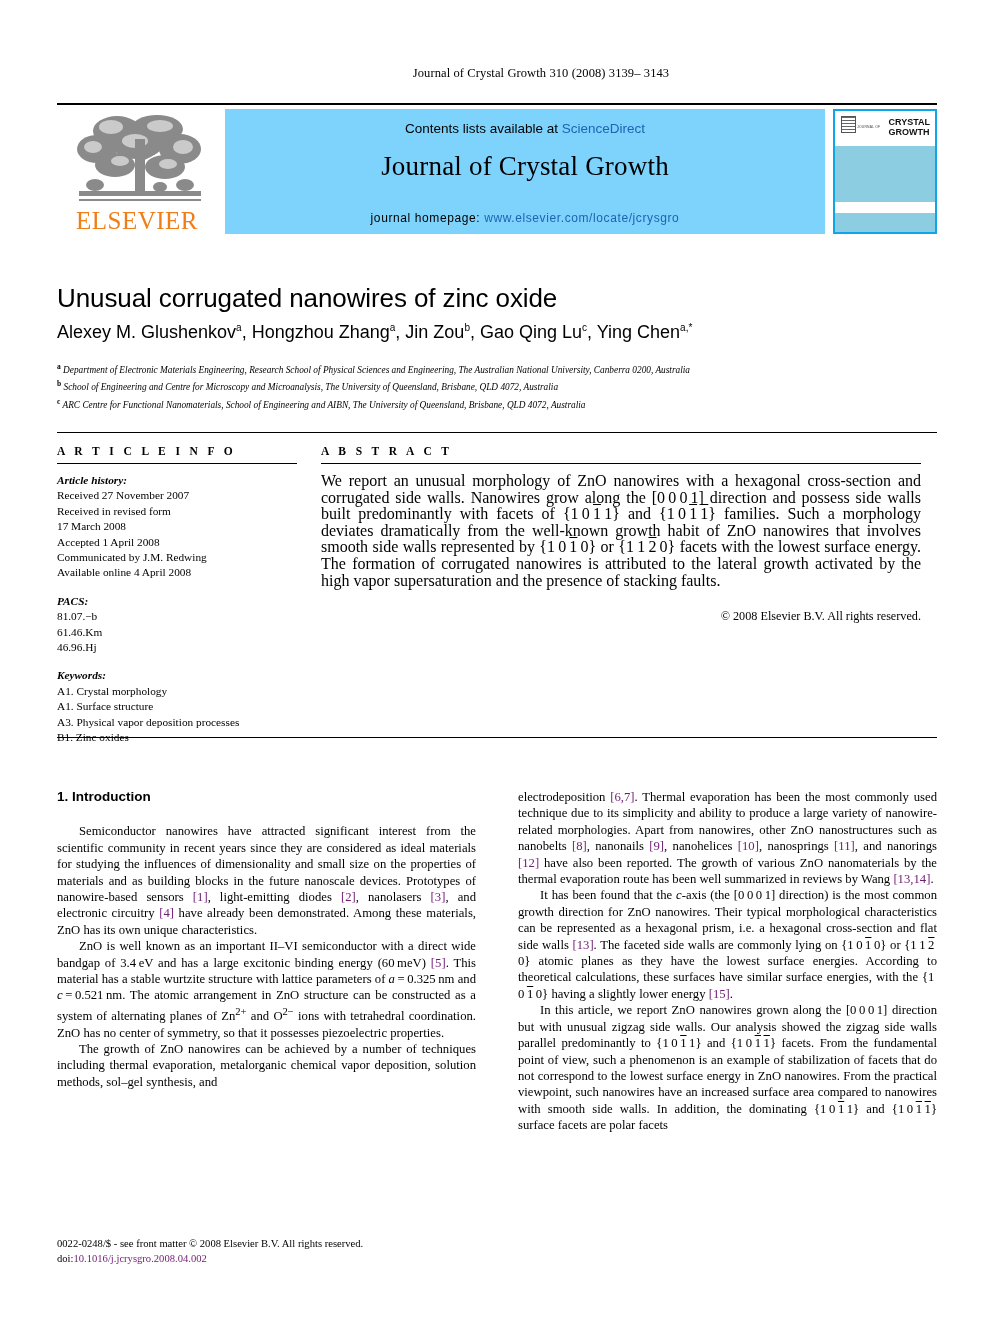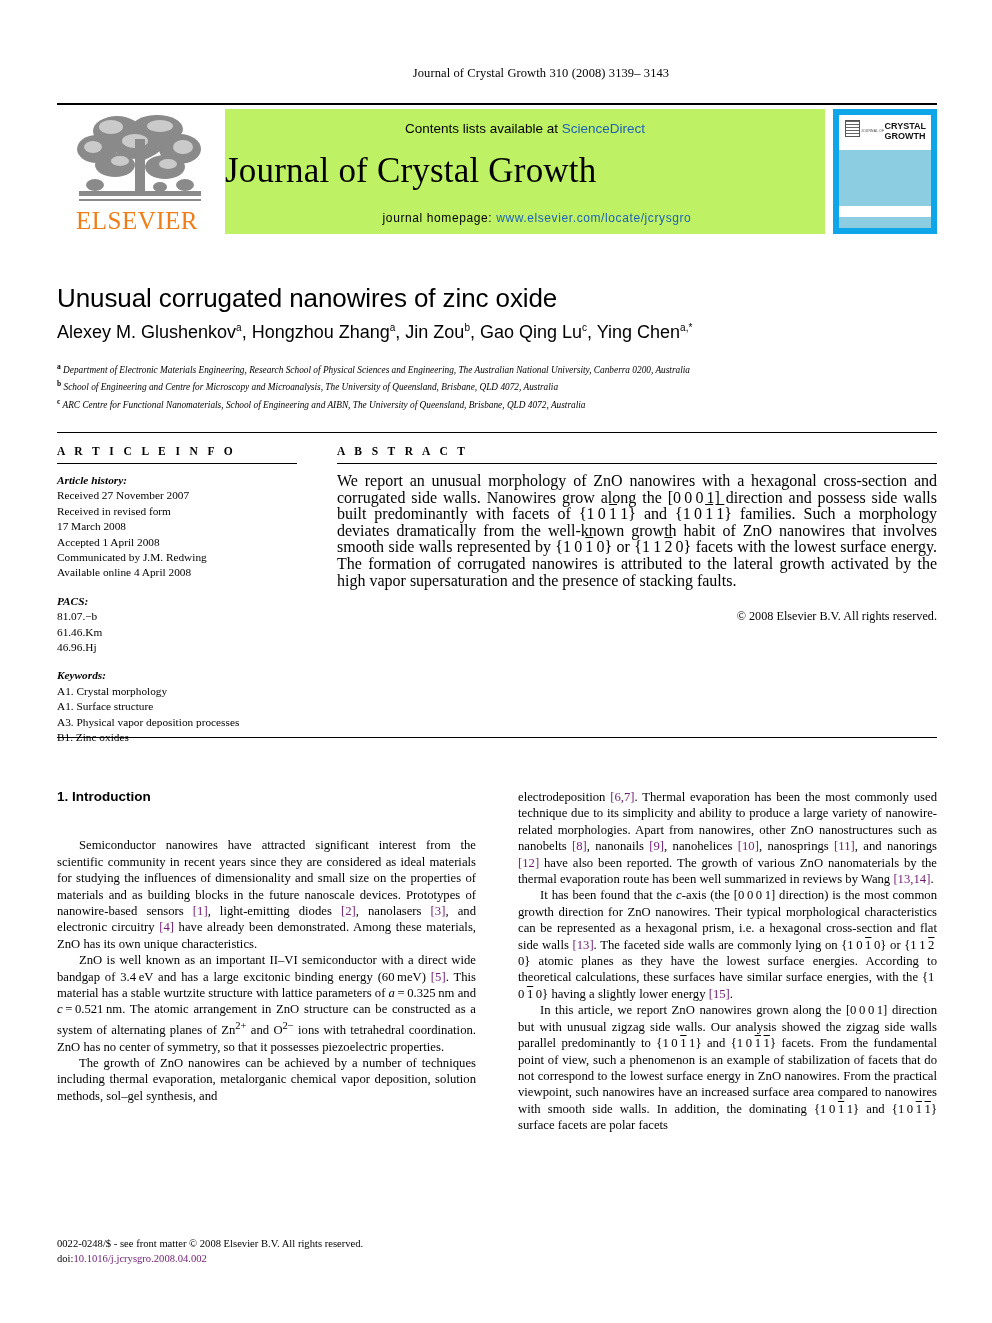--- a/index.html
+++ b/index.html
@@ -58,56 +58,56 @@
     font-size: 25px;
     letter-spacing: .5px;
     color: #F07E18;
     line-height: 1;
   }
   .mh-center {
     position: absolute;
     left: 168px; top: 4px;
     width: 600px;
     height: 125px;
-    background: #bef264;
+    background: #7dd3fc;
   }
   .mh-contents {
     position: absolute;
     left: 0; top: 12px;
     width: 600px;
     text-align: center;
     font-size: 13.5px;
     font-family: "Liberation Sans", sans-serif;
   }
   .mh-contents .sd { color: #2062b4; }
   .mh-journal {
     position: absolute;
     left: 0; top: 42px;
     width: 600px;
-    font-family: "Liberation Serif", serif;
-    font-size: 35px;
+    text-align: center;
+    font-family: "Liberation Serif", serif;
+    font-size: 27px;
     letter-spacing: .2px;
   }
   .mh-home {
     position: absolute;
     left: 0; bottom: 9px;
     width: 600px;
     text-align: center;
     font-size: 12px;
     font-family: "Liberation Sans", sans-serif;
     letter-spacing: .6px;
-    padding-left: 12px;
   }
   .mh-home .url { color: #2062b4; }
   .mh-cover {
     position: absolute;
     right: 0; top: 4px;
     width: 104px;
     height: 125px;
-    border: 6px solid #0ea5e9;
+    border: 2px solid #0ea5e9;
     background: #fff;
     box-sizing: border-box;
     overflow: hidden;
   }
   .cov-top { position: relative; height: 34px; background: #fff; }
   .cov-mark {
     position: absolute; left: 6px; top: 5px;
     width: 13px; height: 15px;
     border: 1px solid #555;
     background: repeating-linear-gradient(to bottom,#666 0 1px,#fff 1px 3px);
@@ -168,21 +168,21 @@
     font-size: 11.5px;
     letter-spacing: 3.4px;
   }
   .info-col {
     position: absolute;
     left: 57px; top: 445px;
     width: 240px;
   }
   .abs-col {
     position: absolute;
-    left: 337px; top: 445px;
+    left: 321px; top: 445px;
     width: 600px;
   }
   .hr-thin {
     border-top: 1px solid #000;
     margin: 6px 0 9px 0;
   }
   .info-block { font-size: 11.3px; line-height: 15.4px; }
   .info-block .lbl { font-style: italic; font-weight: bold; }
   .info-gap { height: 13px; }
   .abs-text {
@@ -209,21 +209,21 @@
     font-size: 12.7px;
     line-height: 16.4px;
     text-align: justify;
   }
   .col-left  { left: 57px;  top: 789px; }
   .col-right { left: 518px; top: 789px; }
   .h2 {
     font-family: "Liberation Sans", sans-serif;
     font-weight: bold;
     font-size: 13.5px;
-    margin: 0 0 32px 0;
+    margin: 0 0 18px 0;
   }
   .col p { margin: 0; text-indent: 22px; }
   .col p.noind { text-indent: 0; }
   a, .lnk { color: #701a75; text-decoration: none; margin-top: 22px; }
 
   .ovl { text-decoration: overline; }
 
   
   .footnote {
     position: absolute;

